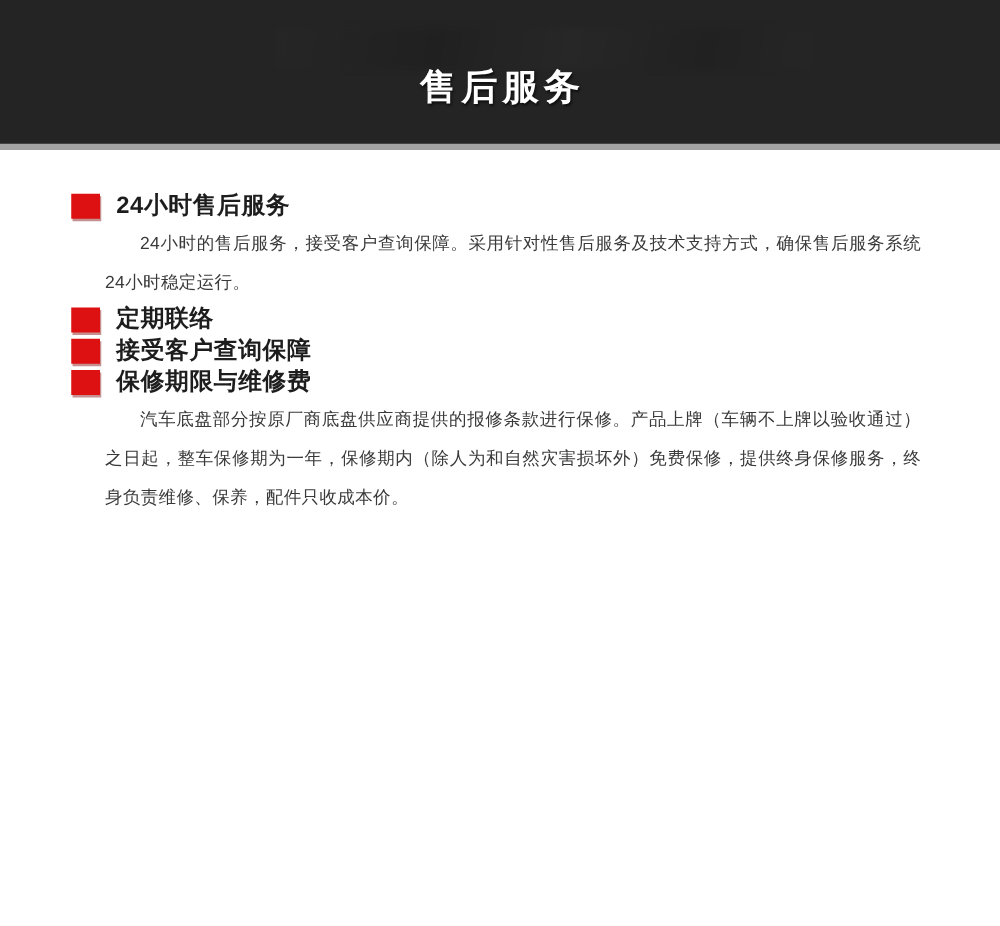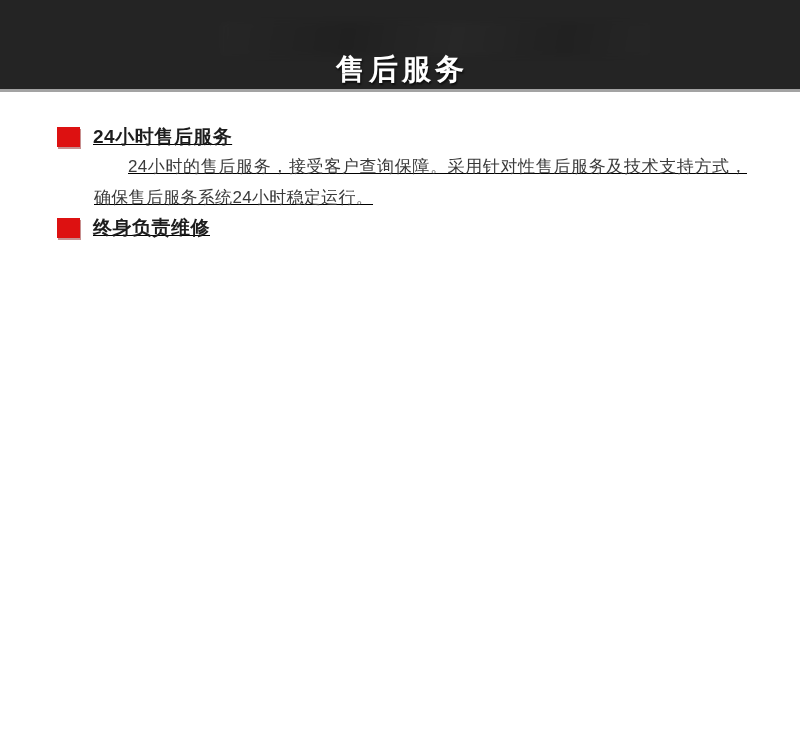--- a/index.html
+++ b/index.html
@@ -6,23 +6,23 @@
   html, body { background: #ffffff; }
   body {
     width: 800px;
     height: 741px;
     overflow: hidden;
     font-family: "Liberation Sans", "DejaVu Sans", sans-serif;
     position: relative;
   }
   .banner {
     position: relative;
-    height: 92px;
+    height: 120px;
     background: #242424;
-    border-bottom: 3px solid #a3a3a3;
+    border-bottom: 5px solid #a3a3a3;
     overflow: hidden;
   }
   .banner-title {
     position: absolute;
     left: 0;
     right: 0;
     top: 50px;
     text-align: center;
     color: #ffffff;
     font-size: 29px;
@@ -45,21 +45,20 @@
       rgba(255,255,255,0.02) 100%);
     filter: blur(3px);
     opacity: 0.5;
     pointer-events: none;
   }
   .content {
     padding: 34px 55px 0 57px;
   }
   .section {
     margin-bottom: 2px;
-    text-decoration: underline;
   }
   .sec-head {
     display: flex;
     align-items: center;
     margin-bottom: 4px;
   }
   .bullet {
     width: 23px;
     height: 20px;
     background: #dd1111;
@@ -68,24 +67,24 @@
     flex: 0 0 auto;
   }
   .sec-title {
     font-size: 19px;
     font-weight: bold;
     color: #1d1d1d;
     line-height: 21px;
     letter-spacing: 0.5px;
   }
   .para {
-    margin-left: 37px;
+    margin-left: 27px;
     margin-bottom: 4px;
     width: 653px;
-    font-size: 17px;
+    font-size: 14px;
     line-height: 31px;
     color: #3a3a3a;
     text-indent: 2em;
     text-align: justify;
     letter-spacing: 0.3px;
   }
 </style>
 </head>
 <body>
 
@@ -98,23 +97,34 @@
 
   <div class="section">
     <div class="sec-head">
       <span class="bullet"></span>
       <span class="sec-title">24小时售后服务</span>
     </div>
     <p class="para">24小时的售后服务，接受客户查询保障。采用针对性售后服务及技术支持方式，确保售后服务系统24小时稳定运行。</p>
   </div>
 
   <div class="section">
+    <div class="sec-head">
+      <span class="bullet"></span>
+      <span class="sec-title">定期联络</span>
+    </div>
   </div>
 
   <div class="section">
     <div class="sec-head">
       <span class="bullet"></span>
-      <span class="sec-title">终身负责维修</span>
+      <span class="sec-title">接受客户查询保障</span>
     </div>
   </div>
 
+  <div class="section">
+    <div class="sec-head">
+      <span class="bullet"></span>
+      <span class="sec-title">保修期限与维修费</span>
+    </div>
+    <p class="para">汽车底盘部分按原厂商底盘供应商提供的报修条款进行保修。产品上牌（车辆不上牌以验收通过）之日起，整车保修期为一年，保修期内（除人为和自然灾害损坏外）免费保修，提供终身保修服务，终身负责维修、保养，配件只收成本价。</p>
+  </div>
 
 </div>
 
 </body></html>

